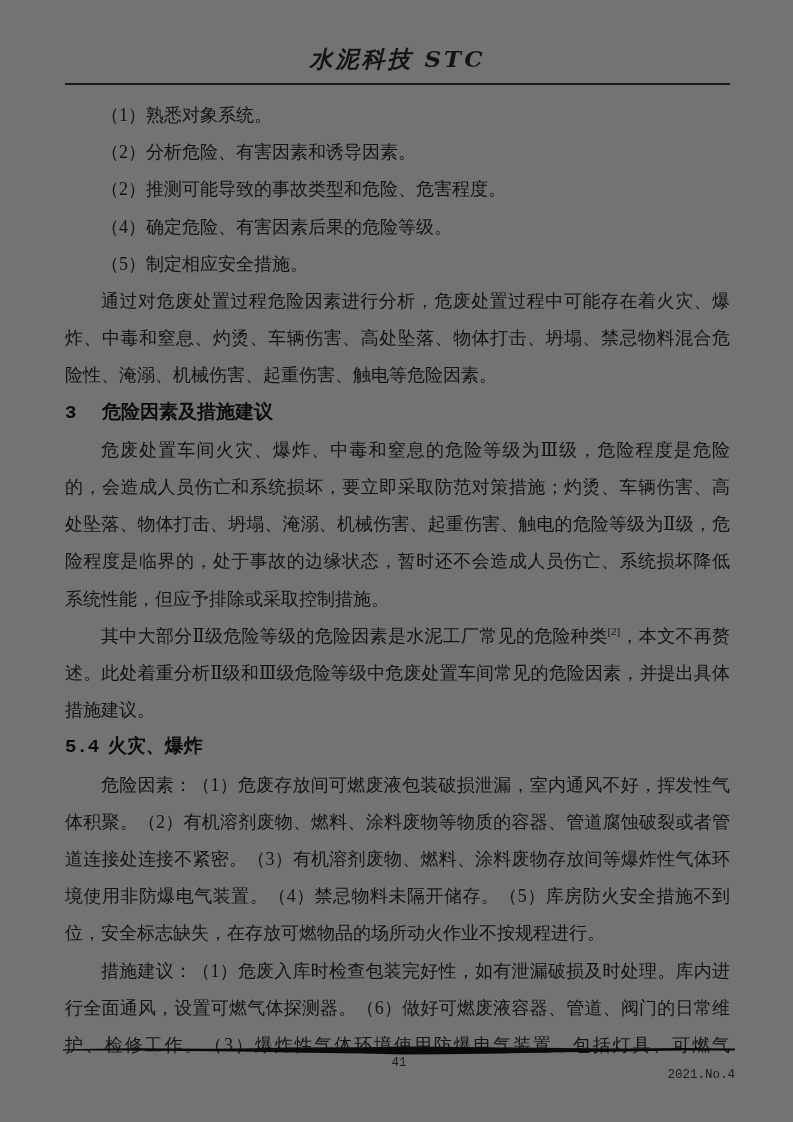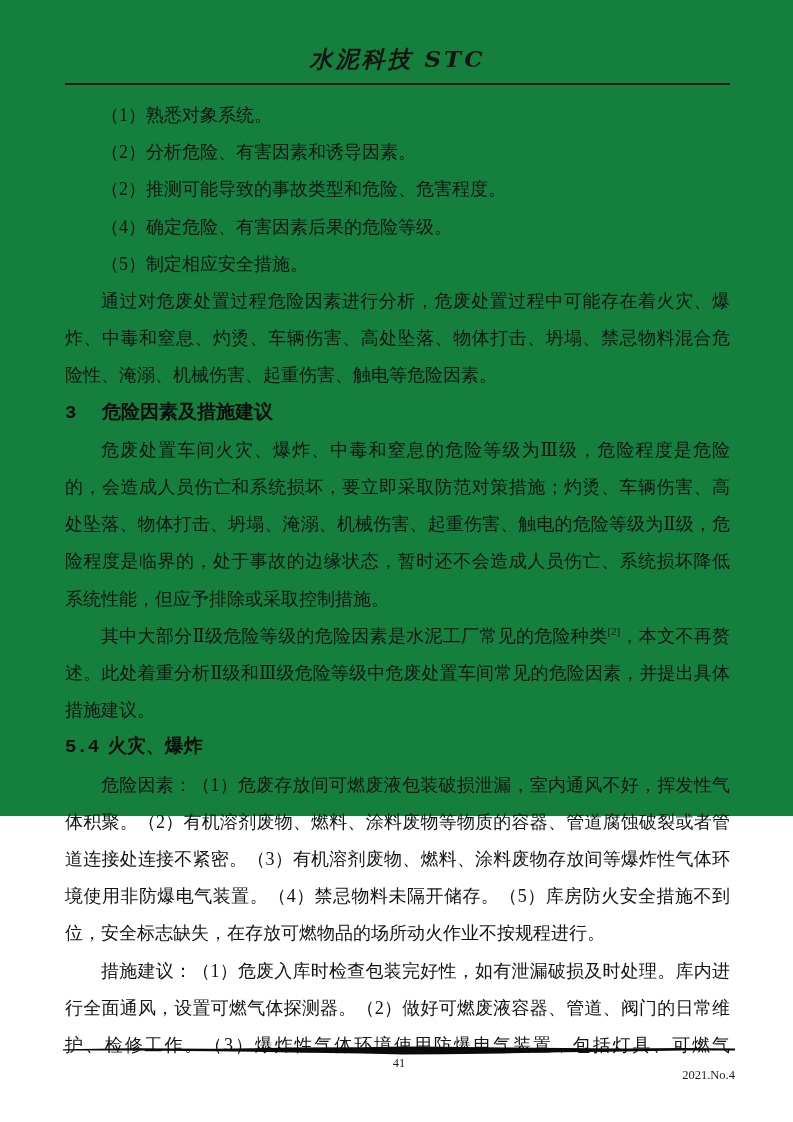--- a/index.html
+++ b/index.html
@@ -6,22 +6,22 @@
   html, body { margin: 0; padding: 0; }
   body {
     width: 793px; height: 1122px;
     background: #ffffff;
     font-family: "Liberation Serif", "DejaVu Serif", serif;
     color: #111;
     overflow: hidden;
   }
   .page {
     position: relative;
-    width: 793px; height: 816px;
-    background: #15803d;
+    width: 793px; height: 1122px;
+    background: #737373;
     padding-left: 6px;
   }
   .content {
     position: absolute;
     left: 65px; right: 63px; top: 0;
   }
   
   .journal-header {
     padding-top: 44px;
   }
@@ -74,21 +74,21 @@
   .footer {
     position: absolute;
     left: 63px; right: 58px;
     top: 1046px;
   }
   .footer-rule-svg { display: block; width: 100%; height: 9px; }
   .footer-meta {
     position: relative;
     margin-top: 1px;
     height: 18px;
-    font-family: Liberation Serif, serif;
+    font-family: Liberation Mono, monospace;
     font-size: 12.5px;
     color: #1c1c1c;
   }
   .page-number {
     position: absolute; left: 0; right: 0;
     text-align: center;
   }
   .issue-label {
     position: absolute; right: 0; top: 12px;
   }
@@ -122,21 +122,21 @@
       <p>危废处置车间火灾、爆炸、中毒和窒息的危险等级为Ⅲ级，危险程度是危险的，会造成人员伤亡和系统损坏，要立即采取防范对策措施；灼烫、车辆伤害、高处坠落、物体打击、坍塌、淹溺、机械伤害、起重伤害、触电的危险等级为Ⅱ级，危险程度是临界的，处于事故的边缘状态，暂时还不会造成人员伤亡、系统损坏降低系统性能，但应予排除或采取控制措施。</p>
 
       <p><span>其中大部分Ⅱ级危险等级的危险因素是水泥工厂常见的危险种类</span><sup class="cite">[2]</sup><span>，本文不再赘述。此处着重分析Ⅱ级和Ⅲ级危险等级中危废处置车间常见的危险因素，并提出具体措施建议。</span></p>
 
       <h2 class="section-heading">
         <span class="sec-num-narrow">5.4</span><span>火灾、爆炸</span>
       </h2>
 
       <p>危险因素：（1）危废存放间可燃废液包装破损泄漏，室内通风不好，挥发性气体积聚。（2）有机溶剂废物、燃料、涂料废物等物质的容器、管道腐蚀破裂或者管道连接处连接不紧密。（3）有机溶剂废物、燃料、涂料废物存放间等爆炸性气体环境使用非防爆电气装置。（4）禁忌物料未隔开储存。（5）库房防火安全措施不到位，安全标志缺失，在存放可燃物品的场所动火作业不按规程进行。</p>
 
-      <p class="runover">措施建议：（1）危废入库时检查包装完好性，如有泄漏破损及时处理。库内进行全面通风，设置可燃气体探测器。（2）做好可燃废液容器、管道、阀门的日常维护、检修工作。（3）爆炸性气体环境使用防爆电气装置，包括灯具、可燃气</p>
+      <p class="runover">措施建议：（1）危废入库时检查包装完好性，如有泄漏破损及时处理。库内进行全面通风，设置可燃气体探测器。（6）做好可燃废液容器、管道、阀门的日常维护、检修工作。（3）爆炸性气体环境使用防爆电气装置，包括灯具、可燃气</p>
 
     </div>
 
   </div>
 
   <div class="footer">
     <svg class="footer-rule-svg" viewBox="0 0 672 9" preserveAspectRatio="none">
       <polygon fill="#0a0a0a" points="0,3.2 70,2.2 150,2.8 230,1.6 300,1.2 340,0.6 380,0.8 440,1.4 500,2 560,2.6 620,2 672,2.4
                 672,4.4 620,4.6 560,5.4 500,6.2 440,7.4 380,8.2 340,8.4 300,7.6 230,6.4 150,5.2 70,4.6 0,4.6"></polygon>
     </svg>

